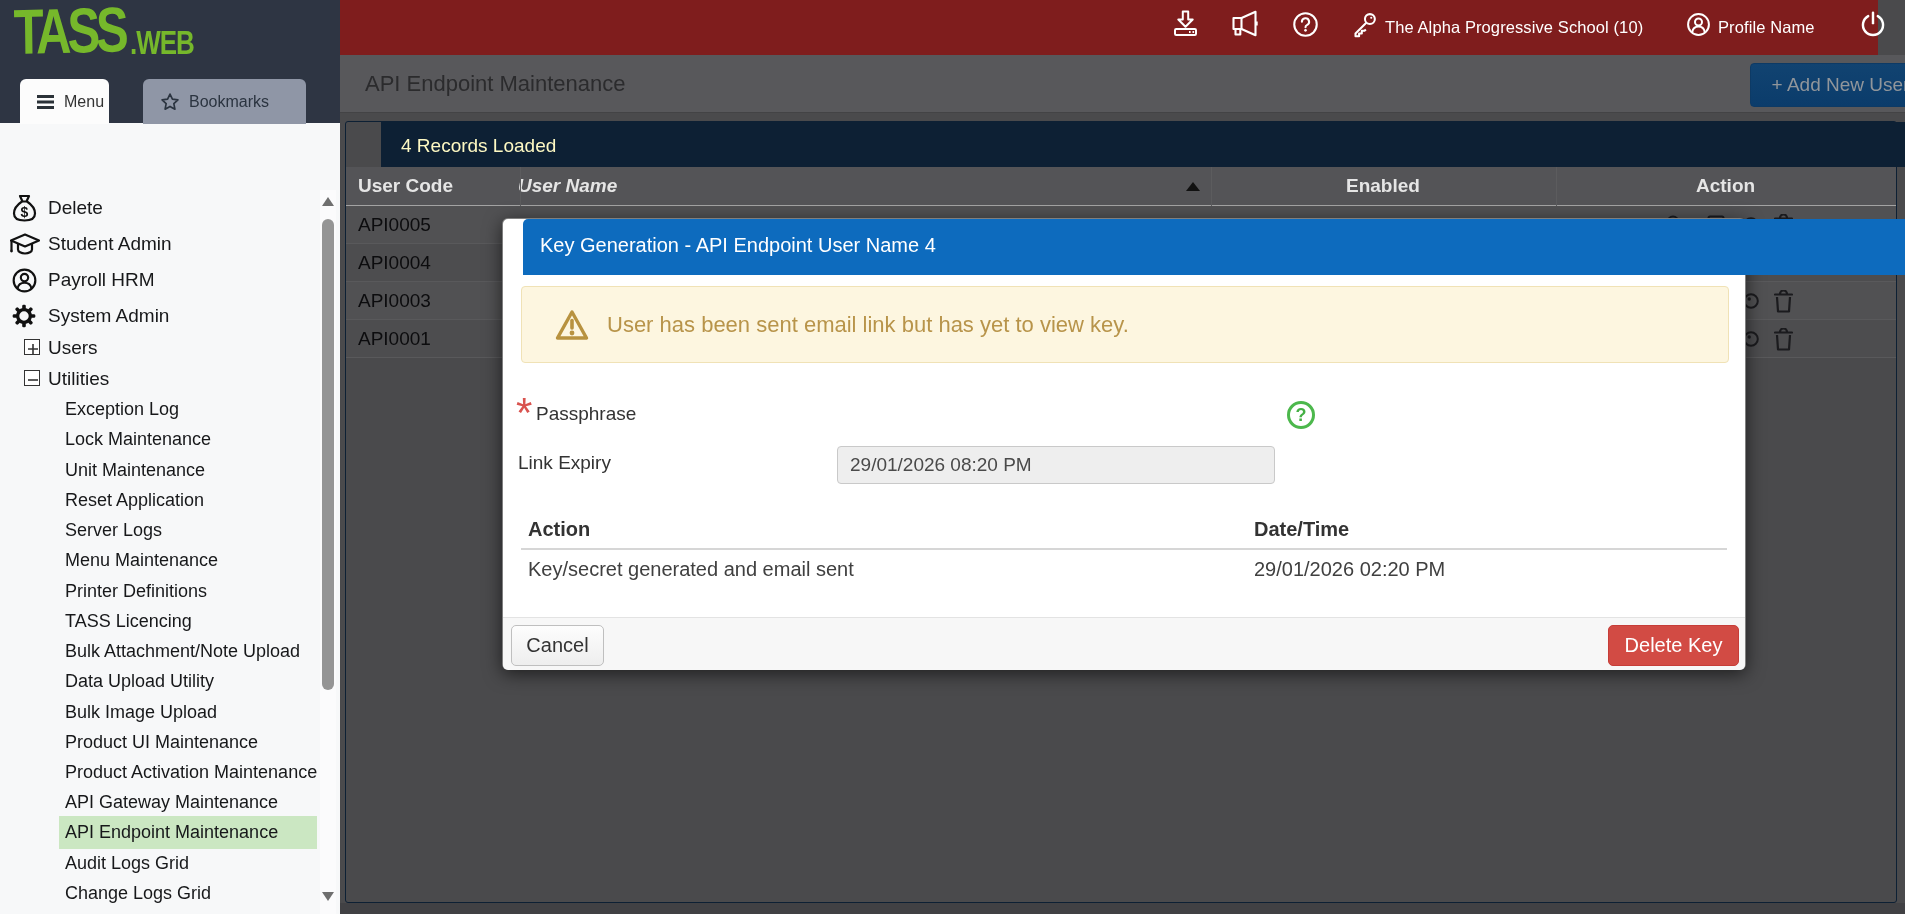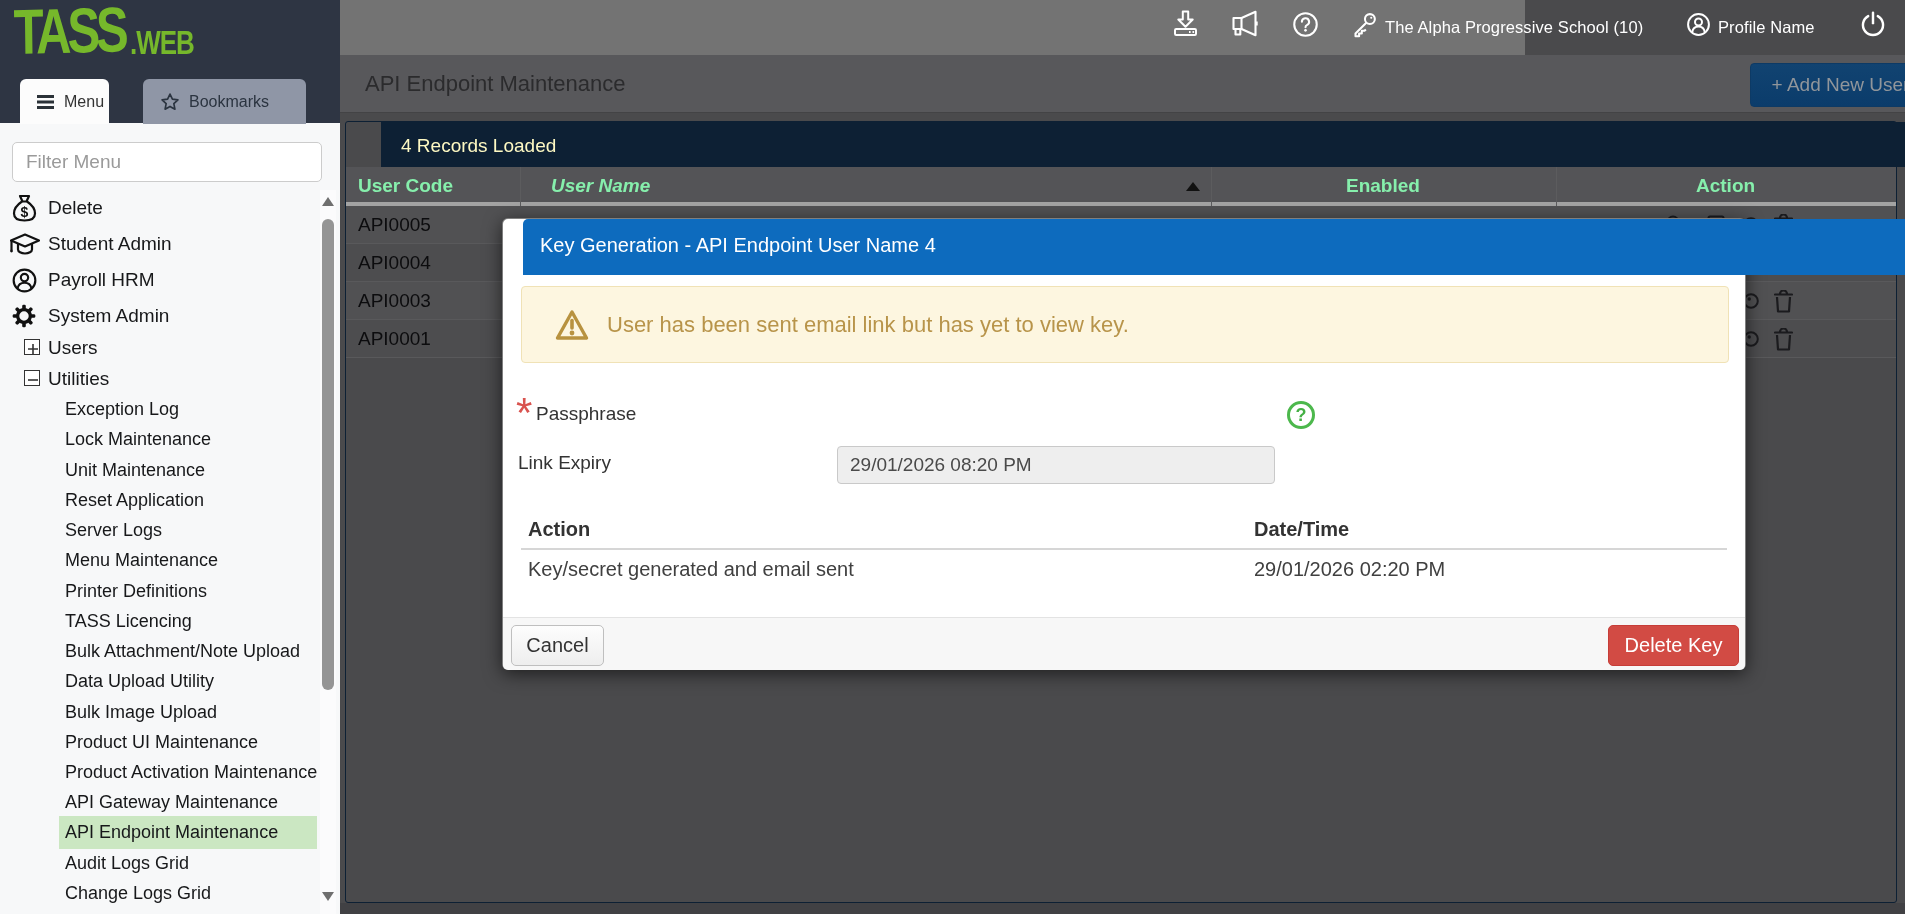--- a/index.html
+++ b/index.html
@@ -1,21 +1,21 @@
 <!DOCTYPE html>
 <html><head>
 <meta charset="utf-8">
 <style>
 * { margin:0; padding:0; box-sizing:border-box; }
 body { font-family:"Liberation Sans", sans-serif; }
 #app { position:relative; width:1905px; height:914px; overflow:hidden; background:#4a4a4c; }
 .abs { position:absolute; }
 
 
-#topbar { position:absolute; left:0; top:0; width:1525px; height:55px; background:#737373; }
+#topbar { position:absolute; left:0; top:0; width:1878px; height:55px; background:#7f1d1d; }
 .tb-text { position:absolute; color:#fff; font-size:16.5px; letter-spacing:0.1px; line-height:55px; height:55px; top:0; white-space:nowrap; }
 
 
 #sidebar { position:absolute; left:0; top:0; width:340px; height:914px; background:#f7f8f9; }
 #sidehead { position:absolute; left:0; top:0; width:340px; height:123px; background:#2e3543; }
 #logo { position:absolute; left:14px; top:6px; }
 .tab { position:absolute; top:79px; height:45px; border-radius:6px 6px 0 0; font-size:16px; }
 #tab-menu { left:20px; width:89px; background:#fcfcfc; color:#333; }
 #tab-book { left:143px; width:163px; background:#8f96a6; color:#2b3440; }
 .tab-inner { display:flex; align-items:center; height:100%; padding-left:17px; }
@@ -37,21 +37,21 @@
 
 #content { position:absolute; left:340px; top:55px; width:1565px; height:859px; background:#4a4a4c; }
 #pagehead { position:absolute; left:0; top:0; width:1565px; height:58px; background:#58585b; border-bottom:1px solid #434345; }
 #pagetitle { position:absolute; left:25px; top:16px; font-size:22px; color:#2b2b2d; }
 #addbtn { position:absolute; left:1378px; top:8px; width:181px; height:44px; border-radius:4px;
   background:linear-gradient(#114371, #0b3c6b); border:1px solid #0d3a65;
   color:#91969b; font-size:19px; text-align:center; line-height:42px;margin-left:32px; }
 #panel { position:absolute; left:5px; top:66px; width:1552px; height:782px; border:1px solid #0d2034; border-radius:3px; }
 #panelhead { position:absolute; left:0; top:0; width:1550px; height:45px; background:#0d2034; color:#fef9c3; font-size:19px;margin-left:35px; }
 #panelhead span { position:absolute; left:20px; top:13px; }
-#thead { position:absolute; left:0; top:45px; width:1550px; height:39px; background:#545457; border-bottom:4px solid #a3a3a3; color:#86efac; font-size:19px; font-weight:bold; }
+#thead { position:absolute; left:0; top:45px; width:1550px; height:39px; background:#545457; border-bottom:1px solid #a3a3a3; color:#e5e5e5; font-size:19px; font-weight:bold; }
 .vline { position:absolute; top:45px; width:1px; height:191px; background:#5c5c5e; }
 .row { position:absolute; left:0; width:1550px; height:38px; border-bottom:1px solid #59595b; color:#0c0c0e; font-size:19px; }
 .row .code { position:absolute; left:12px; top:8px; }
 .r-odd { background:#515153; }
 .r-even { background:#4d4d4f; }
 .ricon { position:absolute; }
 
 
 #modal { position:absolute; left:502px; top:218px; width:1244px; height:452px; background:#fff; border-radius:6px;
   border:1px solid rgba(0,0,0,.5); box-shadow:0 4px 18px rgba(0,0,0,.6); }
@@ -128,21 +128,20 @@
         Menu</div>
         </div>
       <div class="tab" id="tab-book">
           <div class="tab-inner">
         <svg width="20" height="20" viewBox="0 0 24 24" fill="none" stroke="#2b3440" stroke-width="2">
               <path d="M12 2.5 l2.9 6.1 6.6.8 -4.9 4.6 1.3 6.6 -5.9-3.3 -5.9 3.3 1.3-6.6 -4.9-4.6 6.6-.8 z" stroke-linejoin="round"></path>
             </svg>
         Bookmarks</div>
         </div>
     </div>
-    <input id="filter" placeholder="Filter Menu" style="">
 
     <div id="menu">
         <div class="mi" style="top:193px">
           <svg class="micon" style="left:12px" width="25" height="28" viewBox="0 0 25 28" fill="none" stroke="#111" stroke-width="2.2">
             <path d="M8 2 L17 2 L14.5 7.5 L10.5 7.5 Z" stroke-linejoin="round"></path>
             <path d="M10 7.5 C5.5 10.5 2 14.5 2 19.5 C2 24.5 6 26.5 12.5 26.5 C19 26.5 23 24.5 23 19.5 C23 14.5 19.5 10.5 15 7.5" stroke-linejoin="round"></path>
             <text x="8.6" y="22.5" font-size="14" font-weight="bold" fill="#111" stroke="none" font-family="Liberation Sans">$</text>
           </svg>
           <span class="lbl1">Delete</span>
         </div>
@@ -256,21 +255,21 @@
     <div id="pagehead">
       <div id="pagetitle">API Endpoint Maintenance</div>
       <div id="addbtn">+ Add New User</div>
     </div>
     <div id="panel">
       <div id="panelhead">
           <span>4 Records Loaded</span>
         </div>
       <div id="thead">
         <span style="position:absolute;left:12px;top:8px">User Code</span>
-        <span style="position:absolute;left:205px;top:8px;font-style:italic">User Name</span>
+        <span style="position:absolute;left:172px;top:8px;font-style:italic">User Name</span>
         <span style="position:absolute;left:1000px;top:8px">Enabled</span>
         <span style="position:absolute;left:1350px;top:8px">Action</span>
         <span style="position:absolute;left:840px;top:15px;width:0;height:0;border-left:7px solid transparent;border-right:7px solid transparent;border-bottom:9px solid #111"></span>
       </div>
       <div class="vline" style="left:174px"></div>
       <div class="vline" style="left:865px"></div>
       <div class="vline" style="left:1210px"></div>
       <div class="row r-odd" style="top:84px">
           <span class="code">API0005</span>
         </div>

